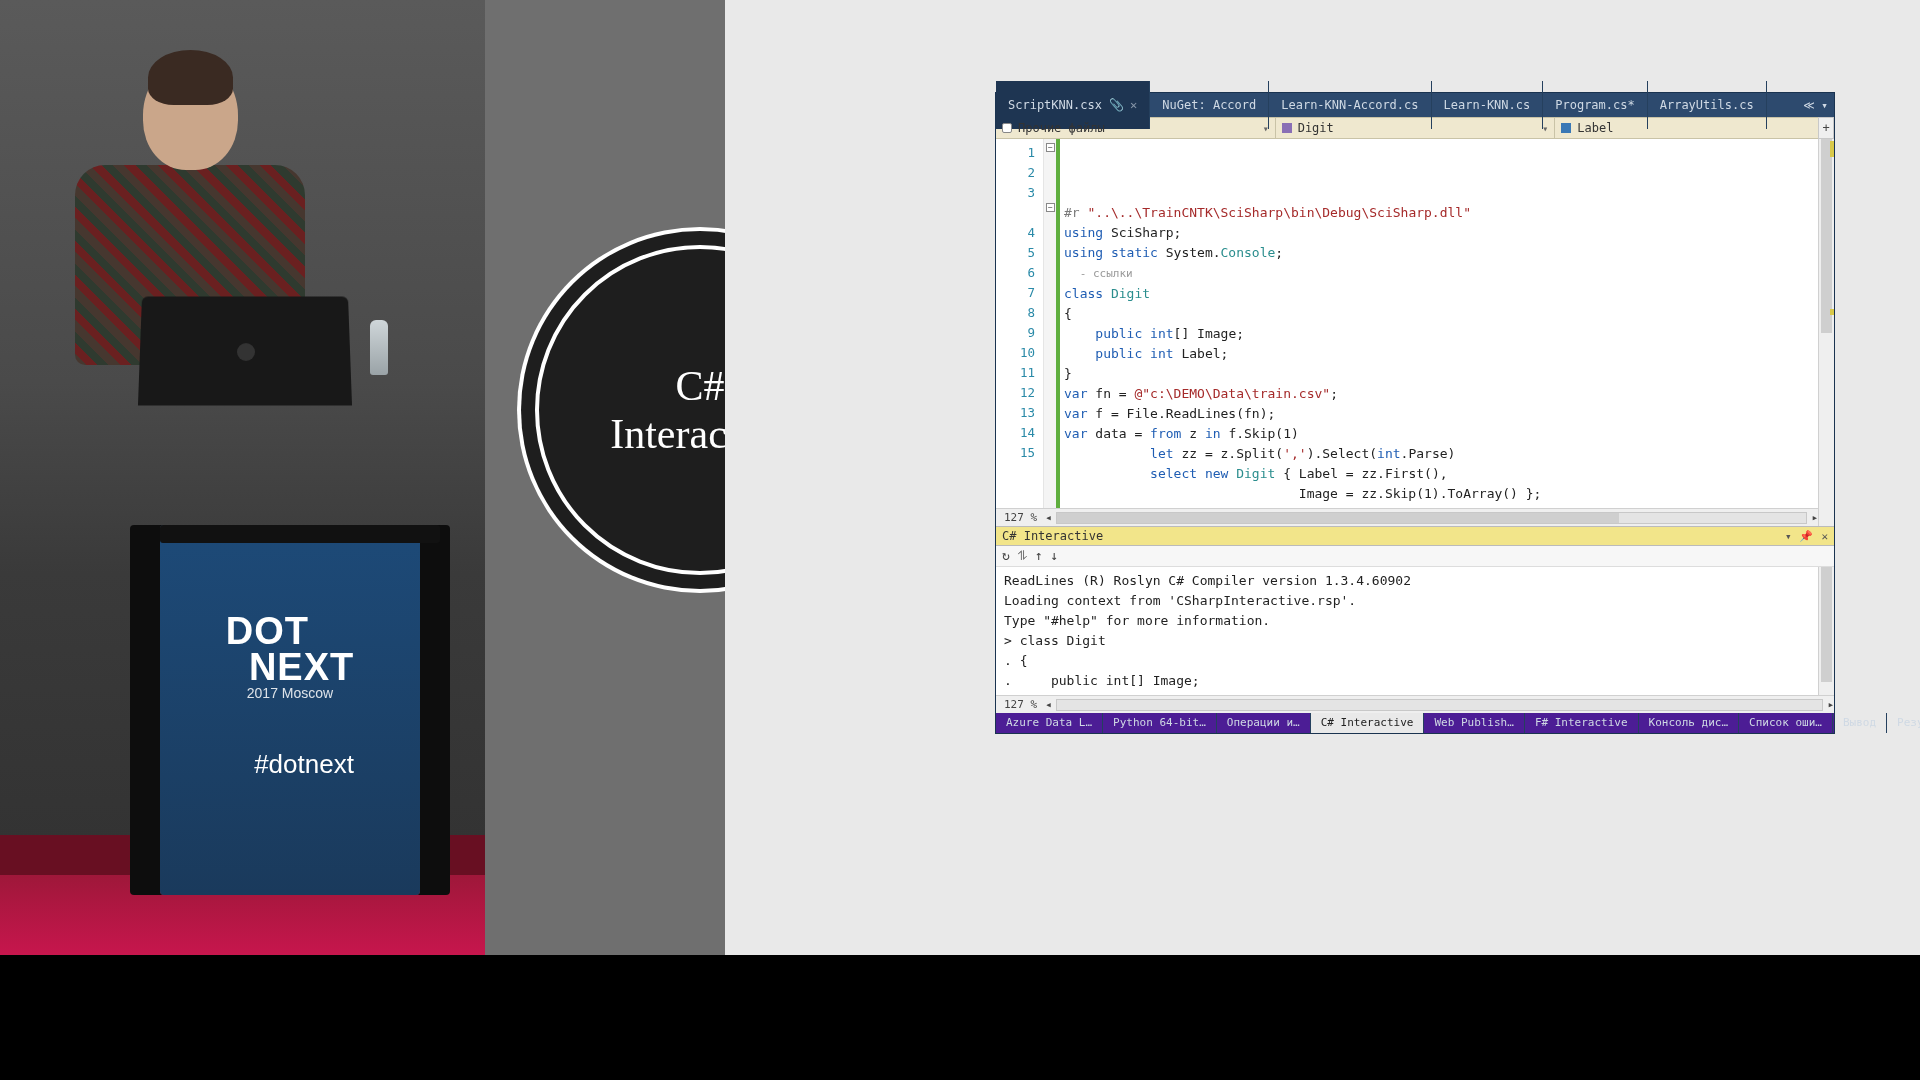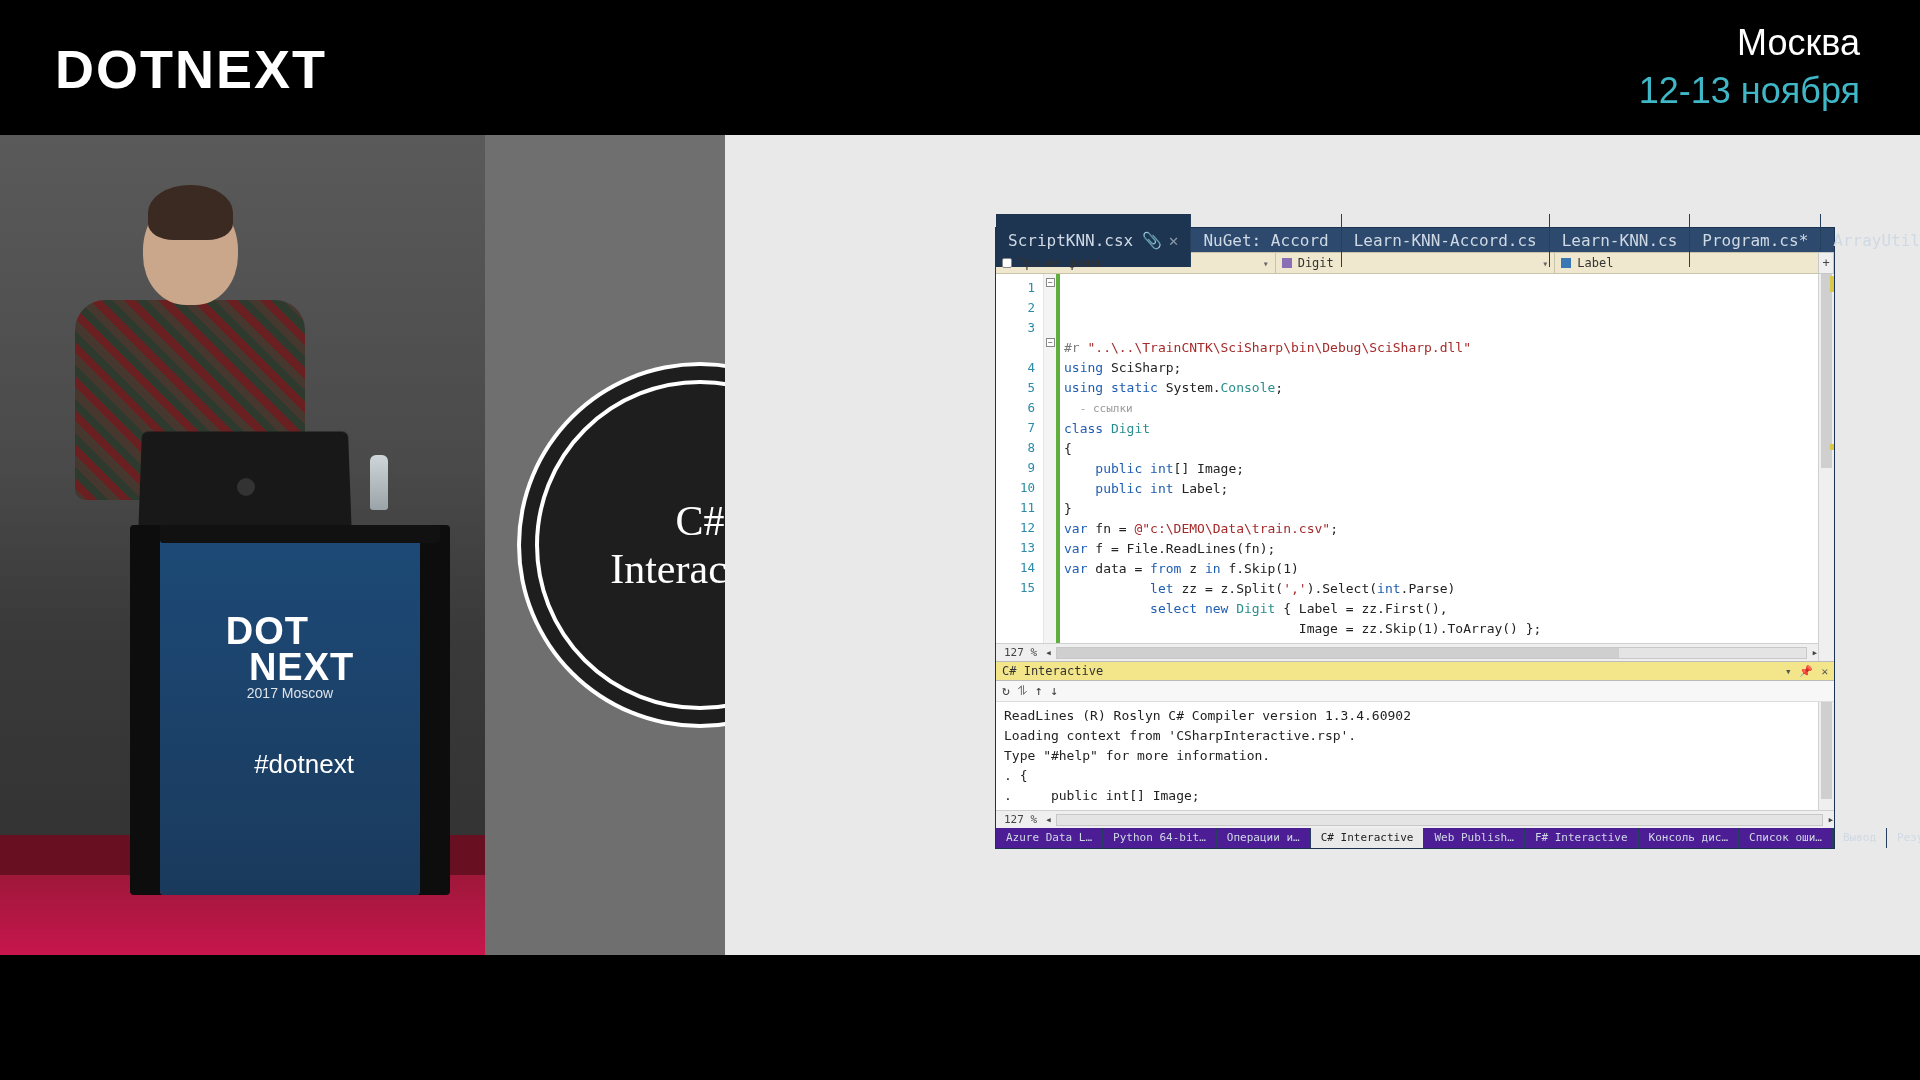--- a/index.html
+++ b/index.html
@@ -39,21 +39,21 @@
   .mid { width: 240px; background: #6f6f6f; position: relative; }
   .circle-wrap { position: absolute; top: 245px; left: 50px; width: 330px; height: 330px; }
   .circle { width: 330px; height: 330px; border-radius: 50%; background: #1e1e1e; border: 4px solid #fff; box-shadow: 0 0 0 14px #1e1e1e, 0 0 0 18px #fff; display:flex; align-items:center; justify-content:center; color:#fff; font-family: Georgia, 'Times New Roman', serif; font-size: 42px; line-height:1.15; text-align:center; font-weight: 300; }
 
   
   .slide { flex:1; background: #e9e9e9; position: relative; }
   .ide { position: absolute; top: 92px; left: 270px; width: 840px; background: #2d4a6e; border: 1px solid #1a3350; font-family: Consolas, monospace; font-size: 13px; }
 
   
   .tabs { display:flex; background:#2d4a6e; color:#cfd9e4; height:24px; align-items:center; }
-  .tab { padding: 17px 12px; font-size: 16px; border-right: 1px solid #25405e; cursor: default; white-space:nowrap; }
+  .tab { padding: 17px 12px; font-size: 12px; border-right: 1px solid #25405e; cursor: default; white-space:nowrap; }
   .tab.active { background:#1e3552; }
   .tab .x { margin-left: 6px; opacity:.6; }
   .tabs-scroll { margin-left:auto; display:flex; gap:4px; padding-right:6px; font-size:11px; }
 
   
   .combo { display:flex; background:#efe8cf; height:22px; border-top:1px solid #c9c3a7; border-bottom:1px solid #c9c3a7; }
   .combo-left, .combo-right { flex:1; display:flex; align-items:center; padding:0 6px; font-size:12px; color:#333; border-right:1px solid #c9c3a7;}
   .combo .pill { width:10px; height:10px; background:#fff; border:1px solid #888; margin-right:6px; border-radius:2px;}
   .combo .cube { width:10px; height:10px; background:#8a6fb5; margin-right:6px; }
   .combo-right { border-right:none; }
@@ -98,25 +98,20 @@
   .tooltabs .tt { padding: 3px 10px; border-right:1px solid #25405e; white-space:nowrap;}
   .tooltabs .tt.active { background:#e9e9e9; color:#222;}
 
   .editor-wrap { display:flex; }
   .editor-outer { flex:1; display:flex; flex-direction:column; }
 </style>
 </head>
 <body>
 
 <div class="stage">
-  <div class="bar-top">
-    <div class="brand">DOTNEXT</div>
-    <div class="loc">Москва</div>
-    <div class="date">12-13 ноября</div>
-  </div>
 
   <div class="content">
 
     <div class="speaker">
       <div class="wall"></div>
       <div class="floor"></div>
       <div class="person">
         <div class="head"></div>
         <div class="torso"></div>
       </div>
@@ -226,21 +221,21 @@
           <span class="icons">
             <span>▾</span>
             <span>📌</span>
             <span>✕</span>
           </span>
         </div>
         <div class="pane-tools">
           <span>↻  ⥮  ↑  ↓</span>
         </div>
         <div class="pane-body">
-          <div class="pane-code" id="repl"><div>ReadLines (R) Roslyn C# Compiler version 1.3.4.60902</div><div>Loading context from 'CSharpInteractive.rsp'.</div><div>Type "#help" for more information.</div><div>. {</div><div>.     public int[] Image;</div></div>
+          <div class="pane-code" id="repl"><div>ReadLines (R) Roslyn C# Compiler version 1.3.4.60902</div><div>Loading context from 'CSharpInteractive.rsp'.</div><div>Type "#help" for more information.</div><div>&gt; class Digit</div><div>. {</div><div>.     public int[] Image;</div></div>
           <div class="vscroll" style="height:auto">
               <div class="vthumb" style="height:90%"></div>
             </div>
         </div>
         <div class="pane-scroll">
           <span class="zoom">127 %</span>
           <span>◂</span>
             <div class="track"></div>
             <span>▸</span>
         </div>

